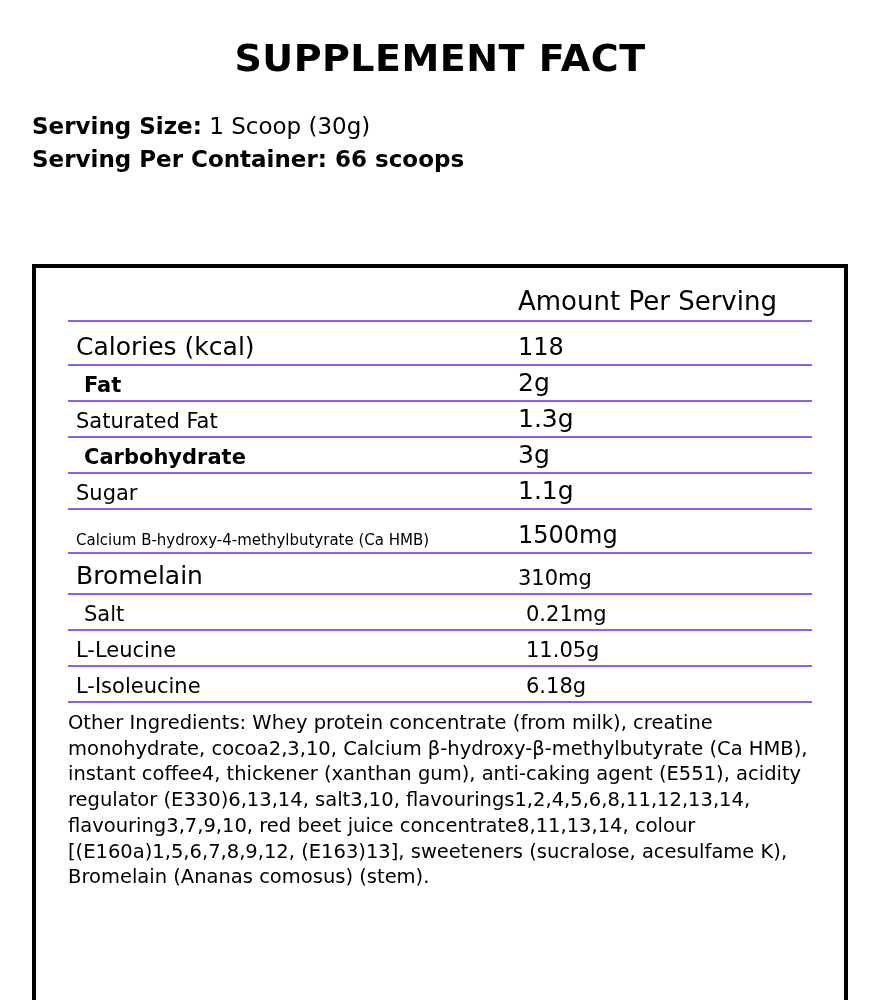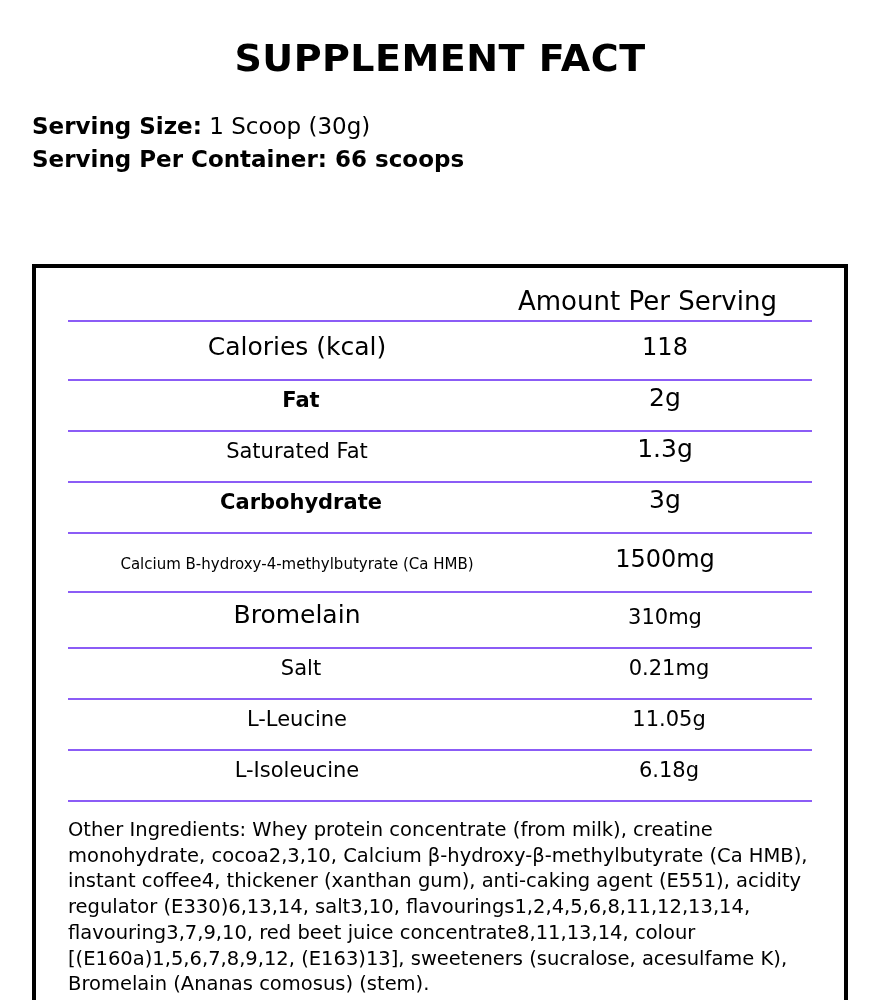--- a/index.html
+++ b/index.html
@@ -76,37 +76,36 @@
   }
   .rowline-thick {
     border-bottom: 5px solid #000;
   }
   .hdr-amount {
     font-size: 26px;
     padding-bottom: 4px !important;
   }
   .cell {
     display: block;
-    padding-bottom: 18px;
-    text-align: center;
+    padding-bottom: 3px;
   }
   .sz-lg { font-size: 25px; }
   .sz-md { font-size: 21px; }
   .sz-xs { font-size: 15px; }
   .bold { font-weight: bold; }
   .indent1 { padding-left: 16px; }
   .indent2 { padding-left: 8px; }
   .v-lg { font-size: 24px; margin-top: 11px; }
   .v-md { font-size: 21px; }
   .v-sm { font-size: 25px; }
   .row-cal td { padding-top: 4px; }
   .gap-top { padding-top: 7px; }
   .ingredients {
     width: 744px;
-    margin: 15px auto 0 auto;
+    margin: 7px auto 0 auto;
     font-size: 19.5px;
     line-height: 1.32;
     text-align: left;
     hyphens: none;
   }
 </style>
 </head>
 <body>
 
 <div class="page">
@@ -160,20 +159,28 @@
 
         <tr class="rowline">
           <td class="name">
             <span class="cell sz-md bold indent1 gap-top">Carbohydrate</span>
           </td>
           <td class="value">
             <span class="cell v-sm">3g</span>
           </td>
         </tr>
 
+        <tr class="rowline">
+          <td class="name">
+            <span class="cell sz-md indent2 gap-top">Sugar</span>
+          </td>
+          <td class="value">
+            <span class="cell v-sm">1.1g</span>
+          </td>
+        </tr>
 
 
         <tr class="rowline">
           <td class="name">
             <span class="cell sz-xs indent2 gap-top">Calcium B-hydroxy-4-methylbutyrate (Ca HMB)</span>
           </td>
           <td class="value">
             <span class="cell v-lg">1500mg</span>
           </td>
         </tr>

